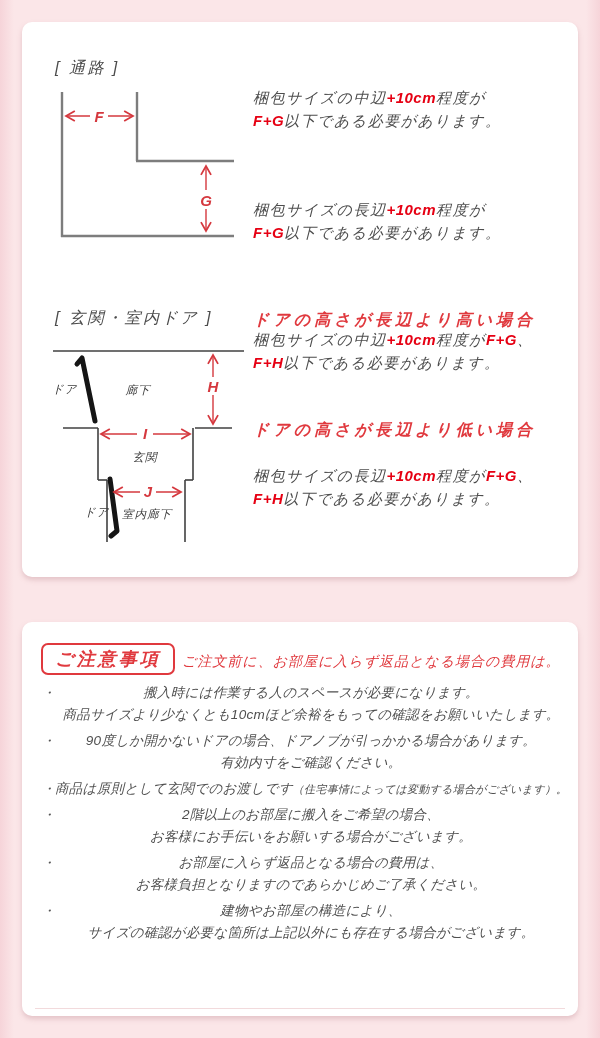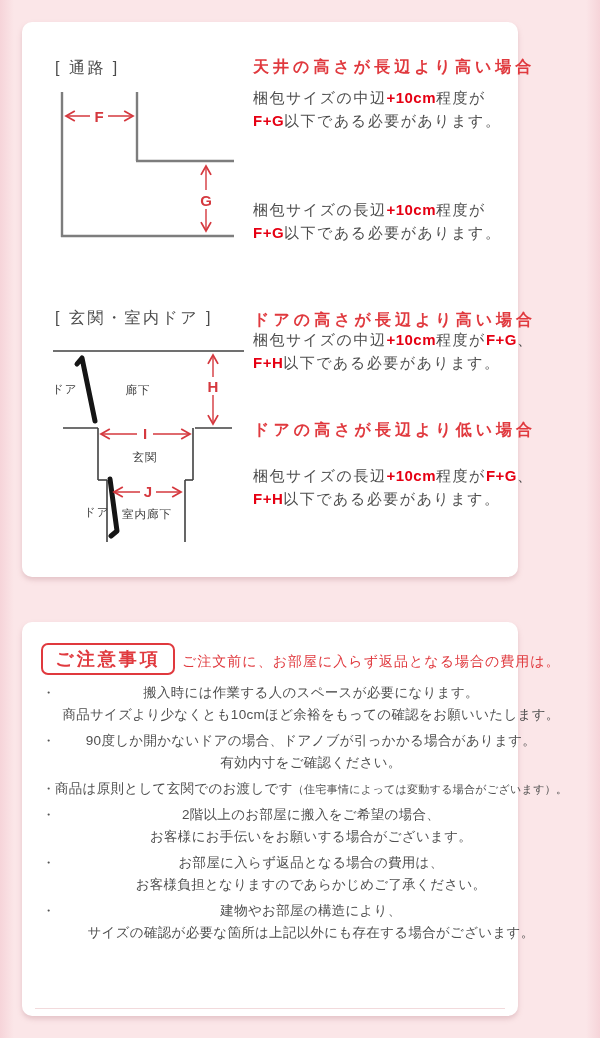--- a/index.html
+++ b/index.html
@@ -6,22 +6,22 @@
   body{
     width:600px;height:1038px;
     font-family:"Liberation Sans","DejaVu Sans",sans-serif;
     background:#fbe6e8;
   }
   .page{
     position:relative;width:600px;height:1038px;overflow:hidden;
     background:linear-gradient(90deg,#f6d4d9 0px,#fbe6e8 14px,#fbe6e8 586px,#f6d4d9 600px);
   }
   .card{
-    position:absolute;left:22px;width:496px;background:#ffffff;
-    border-radius:10px;box-shadow:0 3px 5px rgba(187,132,140,.35);
+    position:absolute;left:22px;width:556px;background:#ffffff;
+    border-radius:10px;box-shadow:0 3px 5px rgba(187,132,140,.35);font-style:italic;
   }
   .card1{top:22px;height:555px;}
   .card2{top:622px;height:394px;}
 
   .bracket-title{
     position:absolute;font-size:16px;color:#4b4b4b;letter-spacing:2.5px;white-space:nowrap;
   }
   .red-h{
     position:absolute;font-size:16px;font-weight:bold;color:#e0393e;
     letter-spacing:4px;white-space:nowrap;
@@ -79,21 +79,20 @@
         <line x1="7" y1="148" x2="180" y2="148"></line>
       </g>
       <line x1="12" y1="28" x2="79" y2="28" stroke="#d5383e" stroke-width="1.4" marker-start="url(#ah1)" marker-end="url(#ah1)"></line>
       <rect x="36" y="18" width="18" height="19" fill="#ffffff"></rect>
       <text class="svg-dim" x="45" y="34" text-anchor="middle">F</text>
       <line x1="152" y1="78" x2="152" y2="143" stroke="#d5383e" stroke-width="1.4" marker-start="url(#ah1)" marker-end="url(#ah1)"></line>
       <rect x="142" y="102" width="20" height="19" fill="#ffffff"></rect>
       <text class="svg-dim" x="152" y="118" text-anchor="middle">G</text>
     </svg>
 
-    <div class="red-h" style="left:231px;top:35px;">天井の高さが長辺より高い場合</div>
     <div class="body-p" style="left:231px;top:64px;">
       <div><span>梱包サイズの中辺</span><span class="acc">+10cm</span><span>程度が</span></div>
       <div><span class="acc">F+G</span><span>以下である必要があります。</span></div>
     </div>
 
     <div class="body-p" style="left:231px;top:176px;">
       <div><span>梱包サイズの長辺</span><span class="acc">+10cm</span><span>程度が</span></div>
       <div><span class="acc">F+G</span><span>以下である必要があります。</span></div>
     </div>
 

